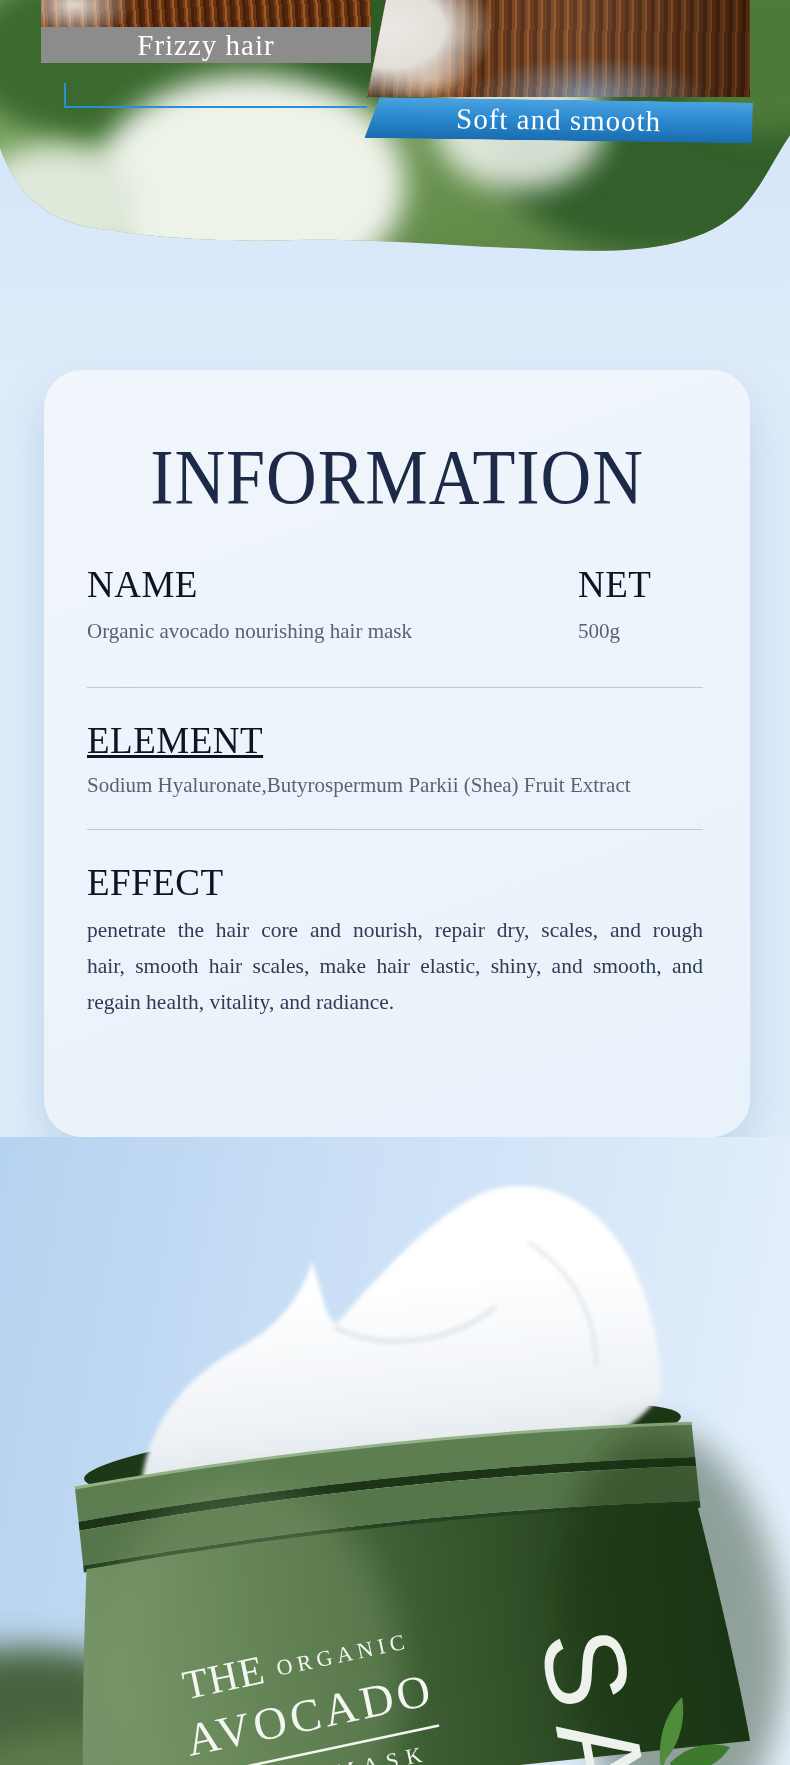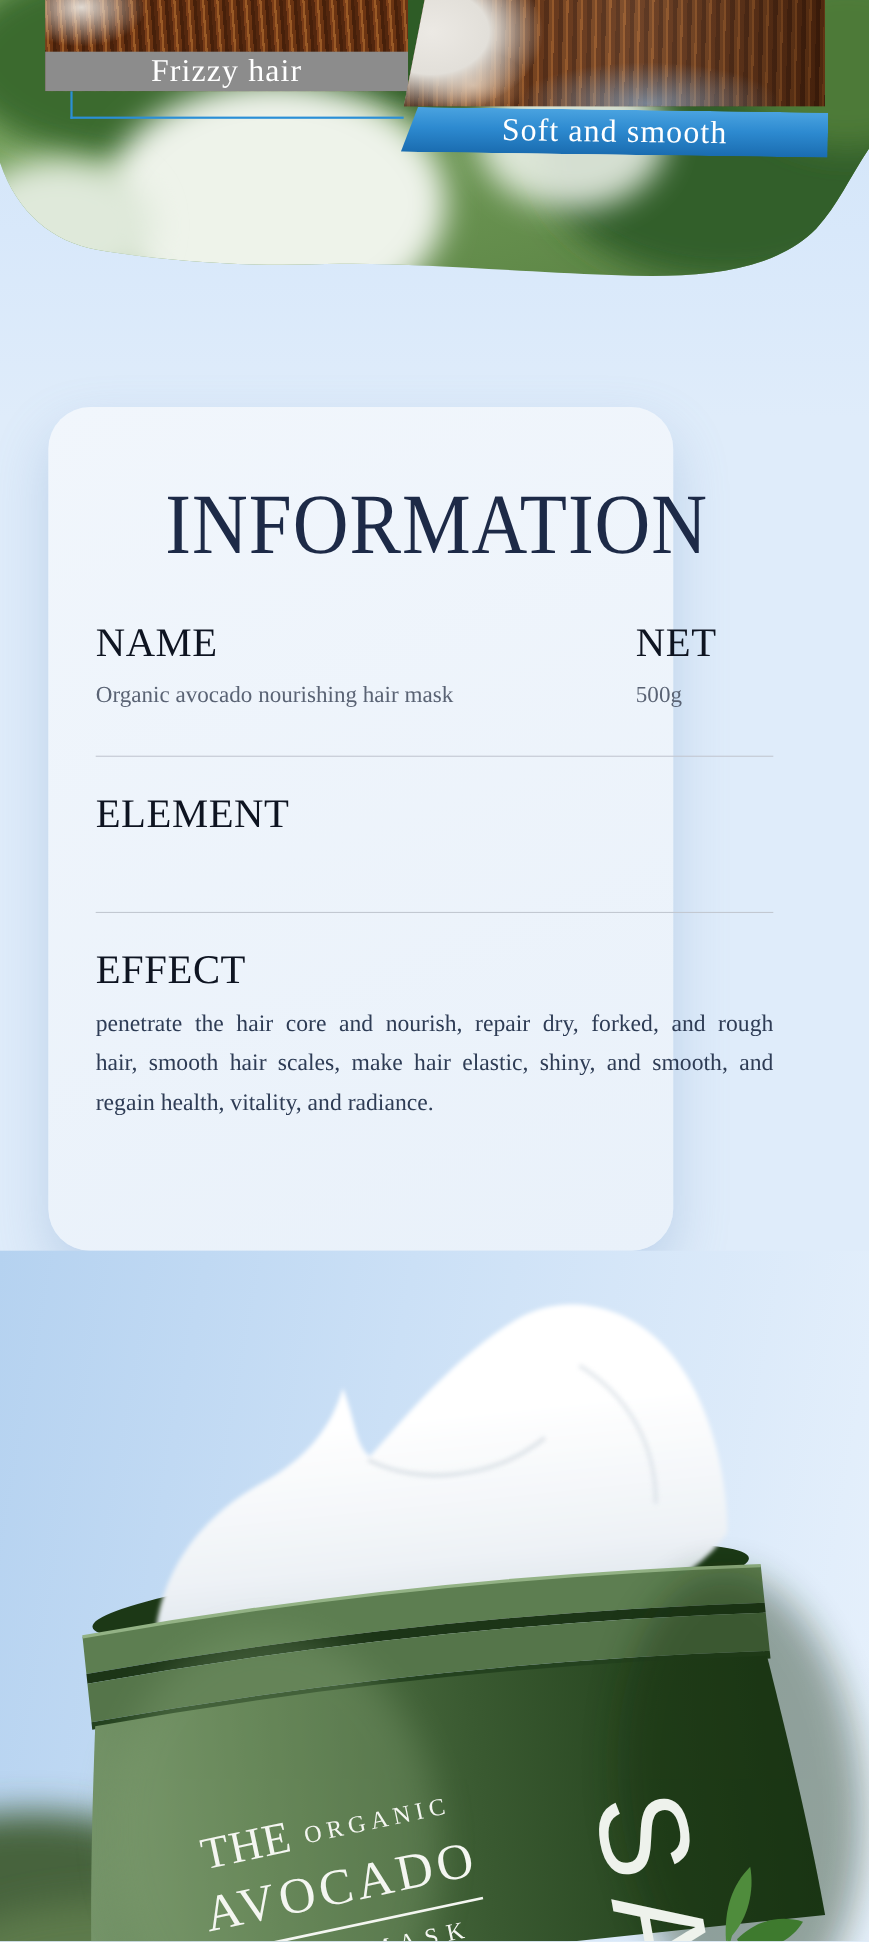--- a/index.html
+++ b/index.html
@@ -3,21 +3,21 @@
 <meta charset="utf-8">
 <style>
   html,body{margin:0;padding:0;background:#dfecfa;}
   #stage{position:relative;width:790px;height:1765px;overflow:hidden;
          font-family:"Liberation Serif",serif;background:#dfecfa;}
 
   
   .hero-bg{position:absolute;left:0;top:0;width:790px;height:380px;
            background:linear-gradient(180deg,#cfe3f7 0%,#d8e8fa 55%,#dfecfa 100%);}
   .foliage{position:absolute;left:0;top:0;}
-  .photo-left{position:absolute;left:41px;top:0;width:330px;height:83px;overflow:hidden;}
+  .photo-left{position:absolute;left:41px;top:0;width:330px;height:63px;overflow:hidden;}
   .hair-left{position:absolute;inset:0;
     background:
       radial-gradient(90px 55px at 10% 8%, rgba(238,233,226,.92), rgba(238,233,226,0) 65%),
       radial-gradient(200px 80px at 50% 115%, rgba(40,16,4,.5), rgba(40,16,4,0) 70%),
       repeating-linear-gradient(86deg,#54270e 0 3px,#7a3d18 3px 5px,#9a5a26 5px 7px,#6b3412 7px 10px,#47200a 10px 13px);}
   .label-gray{position:absolute;left:0;bottom:0;width:330px;height:36px;background:#8c8c8c;
       color:#fff;font-size:29px;line-height:36px;text-align:center;letter-spacing:1px;}
   .photo-right{position:absolute;left:365px;top:0;width:385px;height:97px;overflow:hidden;
       clip-path:polygon(21px 0,100% 0,100% 100%,2px 100%);}
   .hair-right{position:absolute;inset:0;
@@ -31,21 +31,21 @@
       background:#fbfaf6;transform:rotate(11deg);opacity:.9;}
   .banner-blue{position:absolute;left:365px;top:97px;width:388px;height:41px;
       transform:rotate(.8deg);transform-origin:left top;
       clip-path:polygon(15px 0,100% 0,100% 100%,0 100%);
       background:linear-gradient(180deg,#4aa3e0 0%,#2d8ad0 45%,#1a6cb0 100%);
       color:#fff;font-size:29px;line-height:41px;text-align:center;letter-spacing:1px;}
   .conn-v{position:absolute;left:64px;top:83px;width:2px;height:25px;background:#2b8fd6;}
   .conn-h{position:absolute;left:64px;top:106px;width:303px;height:2px;background:#2b8fd6;}
 
   
-  .card{position:absolute;left:44px;top:370px;width:568px;height:767px;border-radius:38px;
+  .card{position:absolute;left:44px;top:370px;width:706px;height:767px;border-radius:38px;
         background:linear-gradient(160deg,#f1f6fc 0%,#e9f1fa 100%);
         box-shadow:0 22px 48px rgba(110,150,200,.30);}
   .card-title{position:absolute;left:0;top:68px;width:706px;text-align:center;
         font-size:78px;line-height:1;color:#1d2a47;letter-spacing:1px;
         transform:scaleX(.9);}
   .blk{position:absolute;left:43px;}
   .hd{font-size:37px;line-height:1;color:#0e1421;letter-spacing:.5px;}
   .val{font-size:21px;line-height:1.3;color:#5a6374;}
   .row{display:flex;width:616px;}
   .colL{width:491px;}
@@ -115,28 +115,29 @@
       <div class="hd">NET</div>
     </div>
 
     <div class="blk row" style="top:248px;">
       <div class="colL val">Organic avocado nourishing hair mask</div>
       <div class="val">500g</div>
     </div>
 
     <div class="rule" style="top:317px;"></div>
 
-    <div class="blk hd" style="top:352px;">ELEMENT</div>
+    <div class="blk hd" style="top:352px;text-decoration:underline;">ELEMENT</div>
+    <div class="blk val" style="top:402px;width:640px;">Sodium Hyaluronate,Butyrospermum Parkii (Shea) Fruit Extract</div>
 
     <div class="rule" style="top:459px;"></div>
 
     <div class="blk hd" style="top:494px;text-align:center;">EFFECT</div>
 
     <div class="blk effect-p" style="top:542px;">
-      <div class="eline">penetrate the hair core and nourish, repair dry, forked, and rough</div>
+      <div class="eline">penetrate the hair core and nourish, repair dry, scales, and rough</div>
       <div class="eline">hair, smooth hair scales, make hair elastic, shiny, and smooth, and</div>
       <div class="eline last">regain health, vitality, and radiance.</div>
     </div>
   </div>
 
   <div class="jar-section">
     <svg width="790" height="628" viewBox="0 0 790 628">
       <defs>
         <filter id="b16" x="-60%" y="-60%" width="220%" height="220%">
             <feGaussianBlur stdDeviation="16"></feGaussianBlur>

